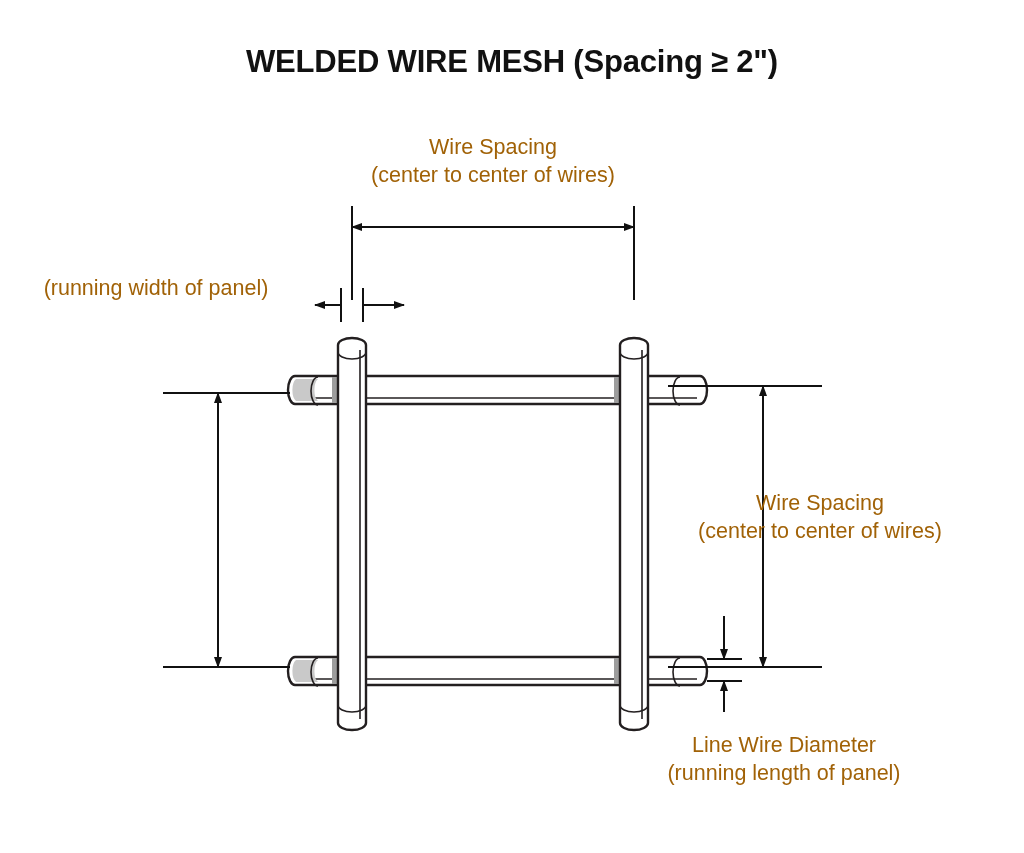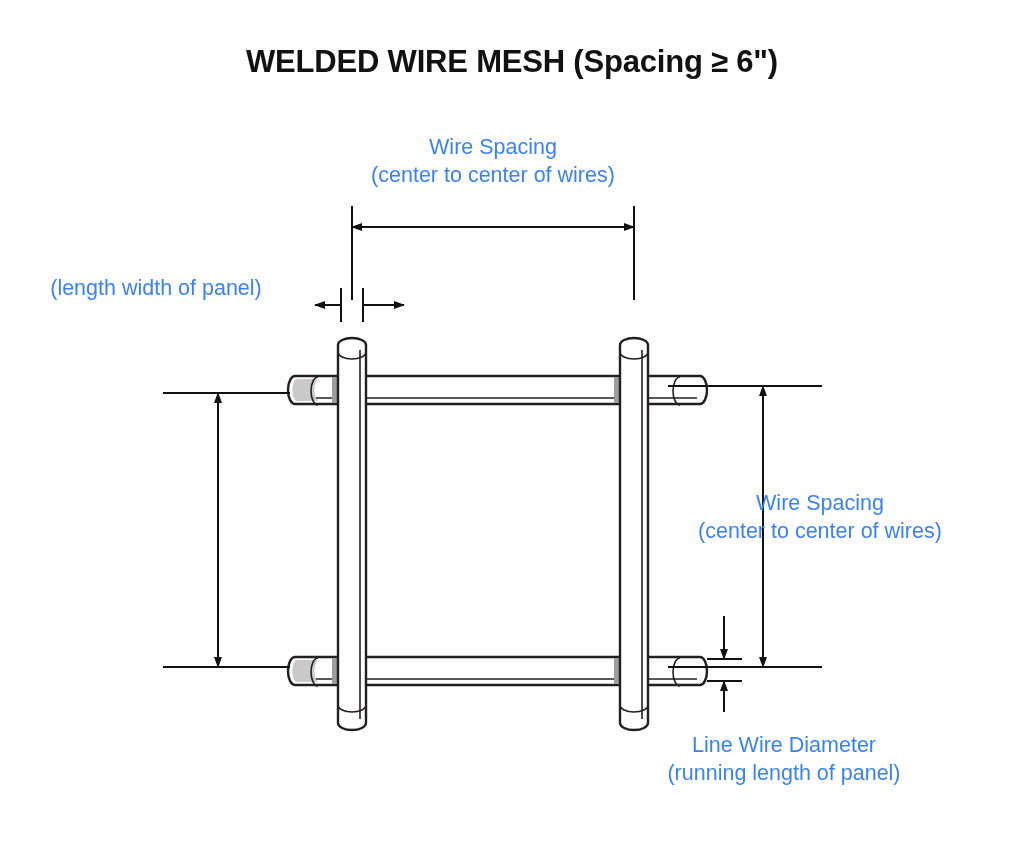--- a/index.html
+++ b/index.html
@@ -26,38 +26,38 @@
     width: 1024px;
     text-align: center;
     font-size: 31px;
     font-weight: bold;
     letter-spacing: -0.2px;
   }
   .lbl {
     position: absolute;
     font-size: 21.5px;
     line-height: 28px;
-    color: #3b82f6;
+    color: #a16207;
     white-space: nowrap;
   }
   .lbl.center { text-align: center; }
   svg.diagram {
     position: absolute;
     left: 0;
     top: 0;
     width: 1024px;
     height: 853px;
   }
 </style>
 </head>
 <body>
 
 <div id="stage">
 
-  <div class="title">WELDED WIRE MESH (Spacing ≥ 6")</div>
+  <div class="title">WELDED WIRE MESH (Spacing ≥ 2")</div>
 
   <svg class="diagram" viewBox="0 0 1024 853">
     <defs>
       <marker id="arrowEnd" markerWidth="12" markerHeight="12" refX="10" refY="4" orient="auto" markerUnits="userSpaceOnUse">
         <path d="M0,0 L11,4 L0,8 z" fill="#111111"></path>
       </marker>
       <marker id="arrowStart" markerWidth="12" markerHeight="12" refX="1" refY="4" orient="auto" markerUnits="userSpaceOnUse">
         <path d="M11,0 L0,4 L11,8 z" fill="#111111"></path>
       </marker>
     </defs>
@@ -131,21 +131,21 @@
       <line x1="724" y1="712" x2="724" y2="681" marker-end="url(#arrowEnd)"></line>
     </g>
   </svg>
 
   <div class="lbl center" style="left:333px; top:133px; width:320px;">
     <div>Wire Spacing</div>
     <div>(center to center of wires)</div>
   </div>
 
   <div class="lbl center" style="left:12px; top:274px; width:288px;">
-    <div>(length width of panel)</div>
+    <div>(running width of panel)</div>
   </div>
 
 
   <div class="lbl center" style="left:660px; top:489px; width:320px;">
     <div>Wire Spacing</div>
     <div>(center to center of wires)</div>
   </div>
 
   <div class="lbl center" style="left:624px; top:731px; width:320px;">
     <div>Line Wire Diameter</div>

